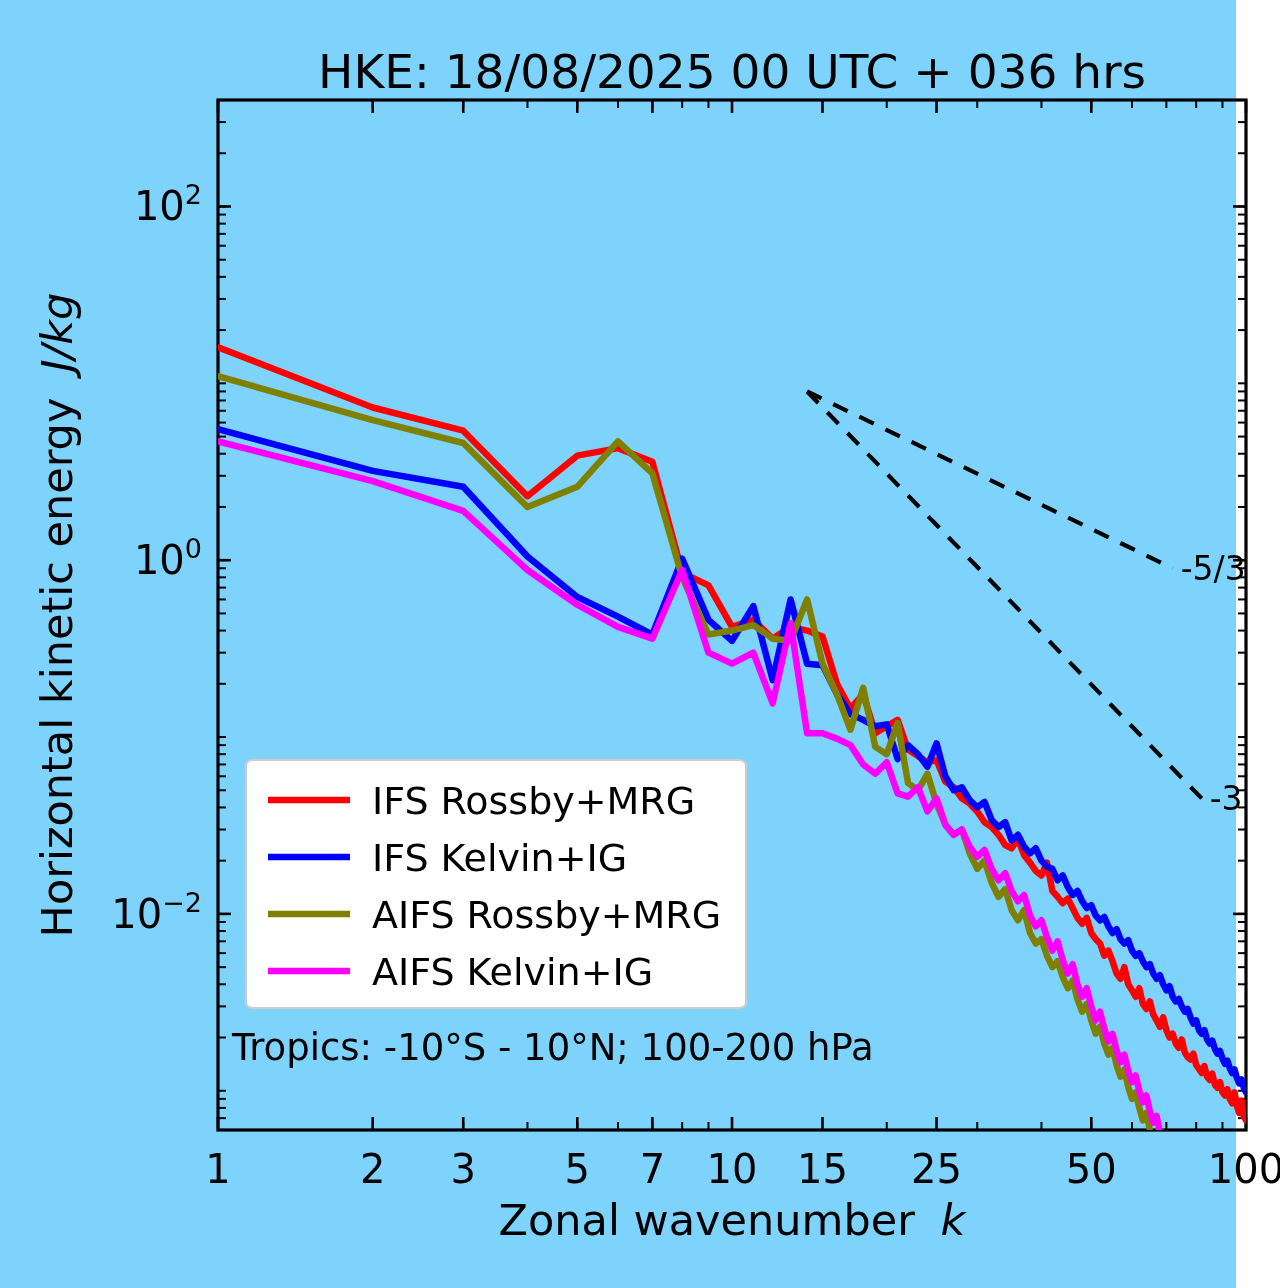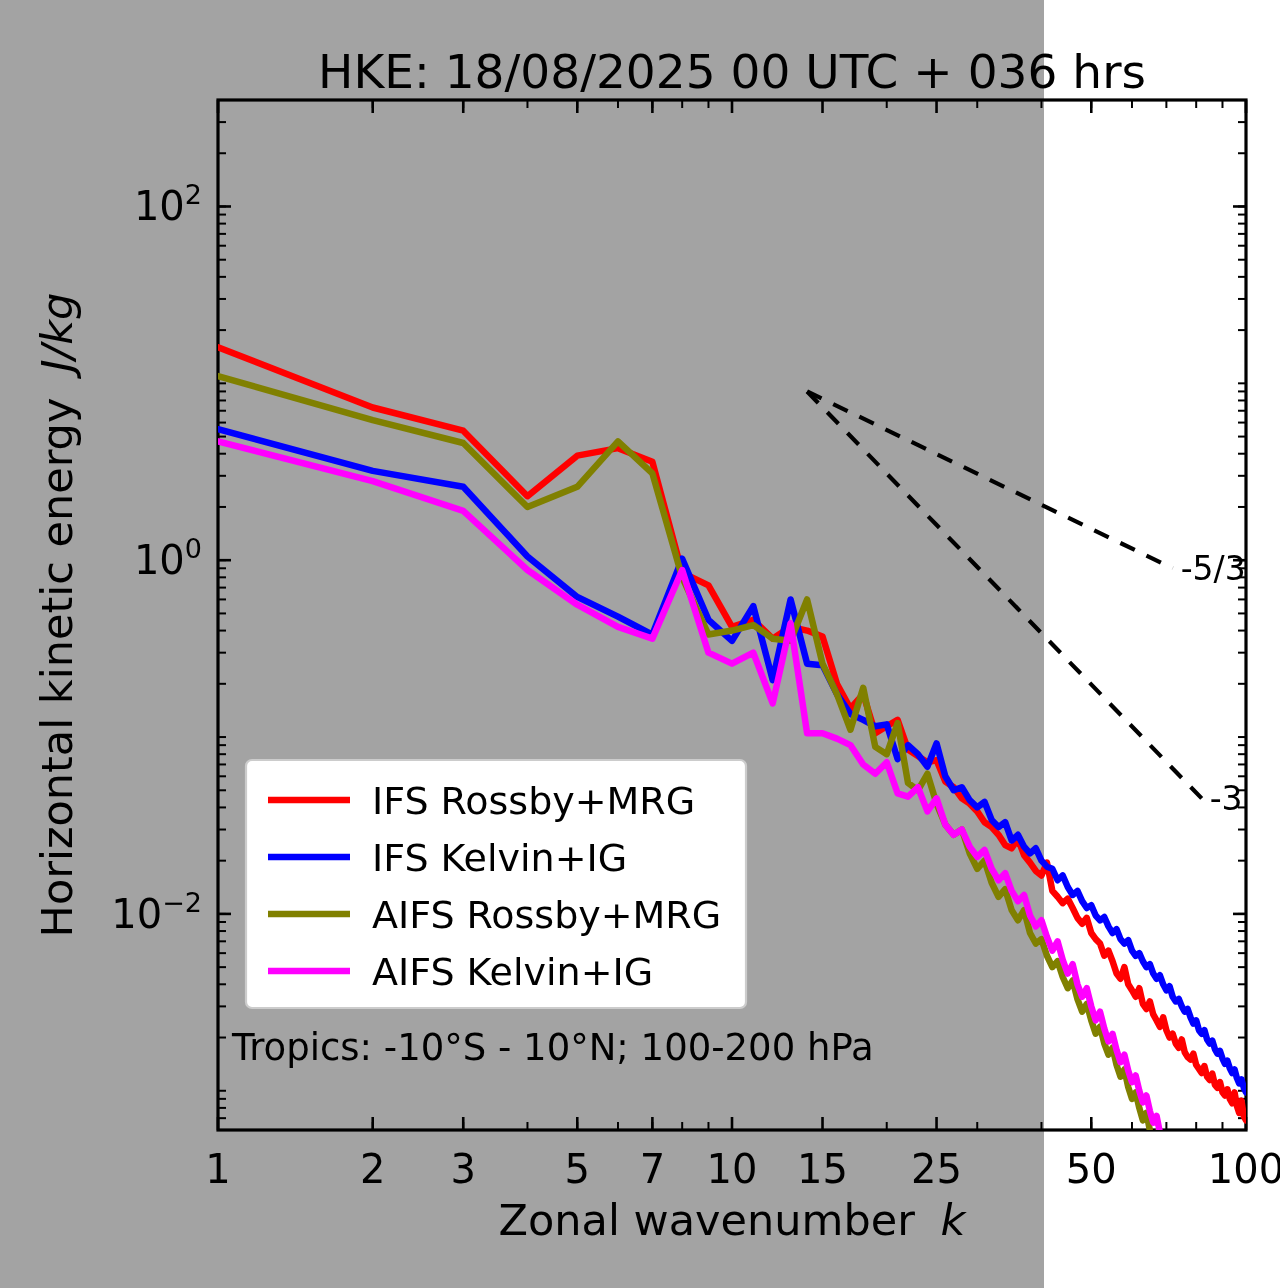--- a/index.html
+++ b/index.html
@@ -8,23 +8,23 @@
     background: #ffffff;
   }
   body {
     width: 1280px;
     height: 1288px;
     font-family: "DejaVu Sans", sans-serif;
     overflow: hidden;
   }
   #figure {
     position: relative;
-    width: 1044px;
+    width: 1236px;
     height: 1288px;
-    background: #a3a3a3;
+    background: #7dd3fc;
   }
   svg#plot {
     display: block;
     width: 1280px;
     height: 1288px;
   }
   .axis-line {
     stroke: #000000;
     stroke-width: 3.2;
     fill: none;

